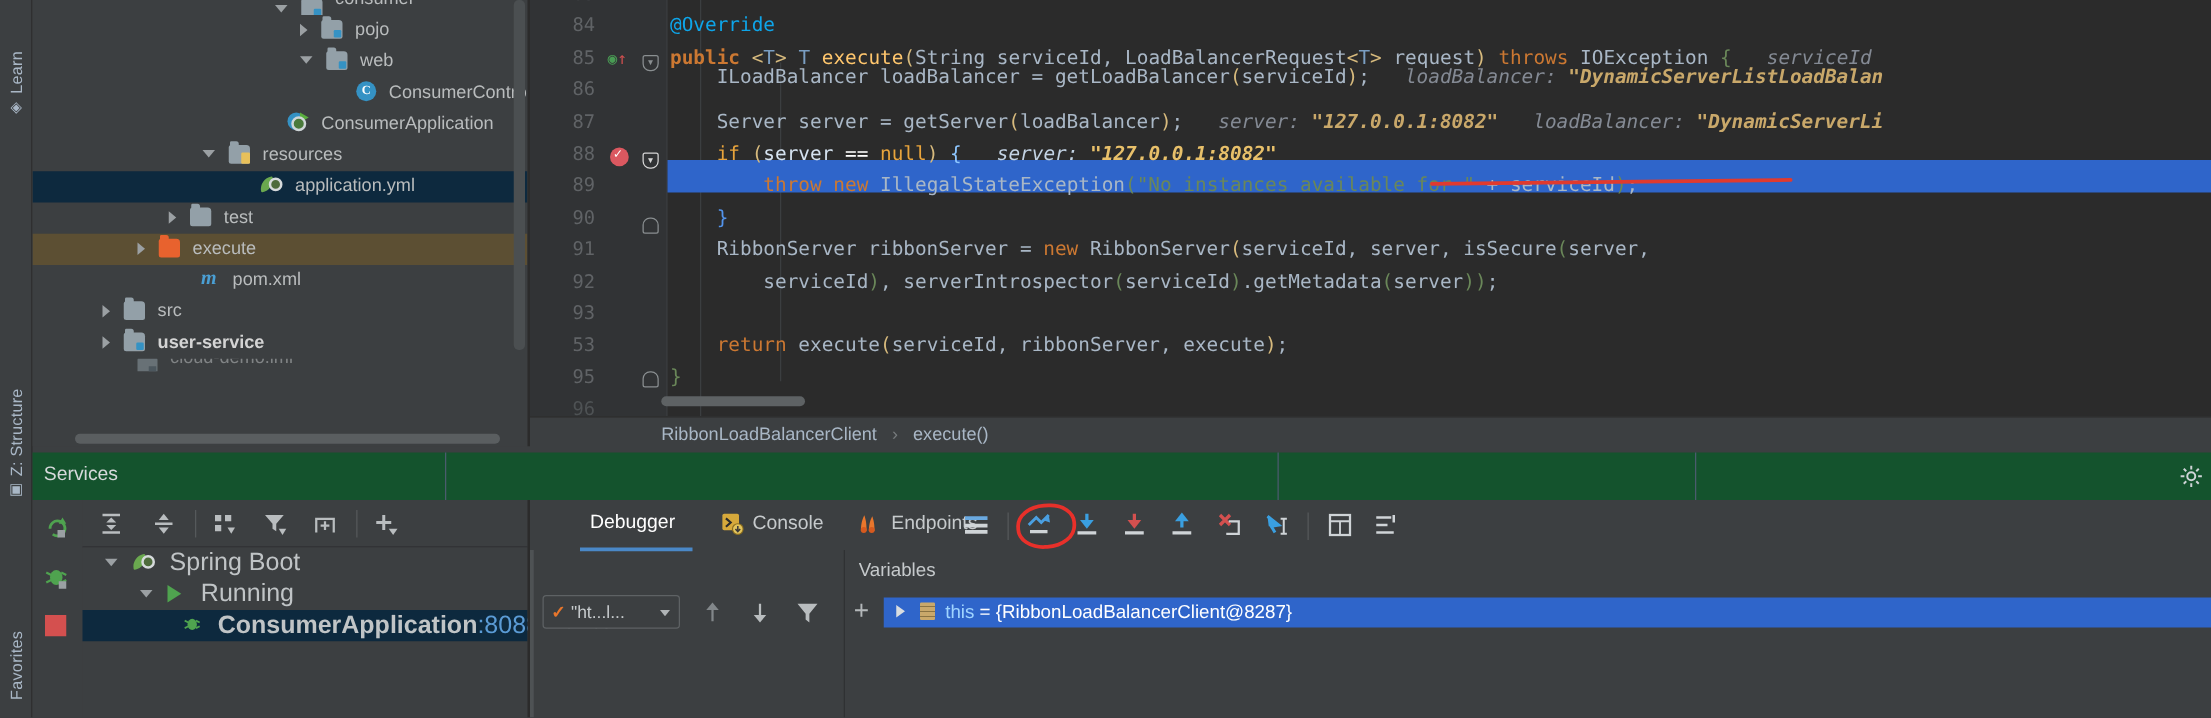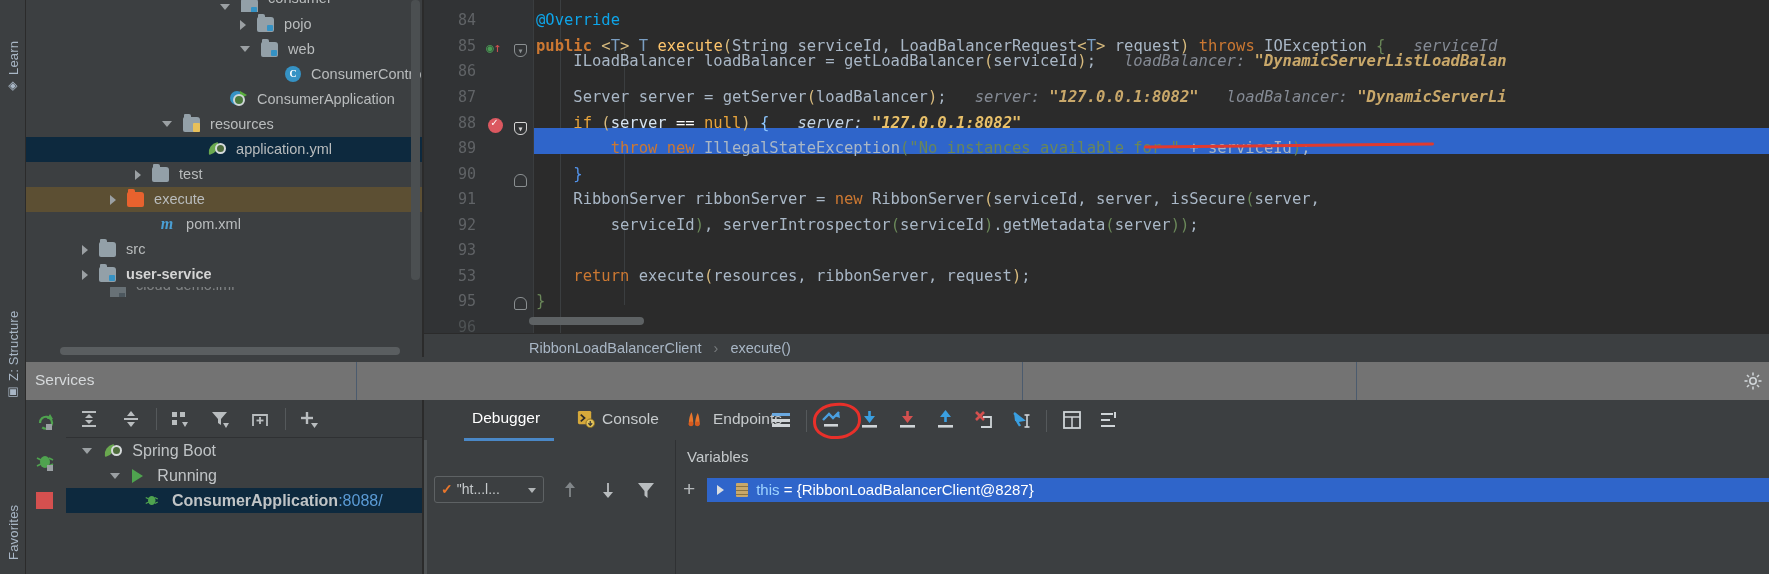--- a/index.html
+++ b/index.html
@@ -158,42 +158,42 @@
   .breadcrumb {
     position:absolute; left:424px; top:333px; width:1345px; height:29px;
     background:#3c3f41; color:#a9b7c6; font-size:14.5px; line-height:29px; padding-left:105px;
     border-top:1px solid #2b2b2b;
   }
   .breadcrumb .sep { color:#777b7d; padding:0 8px; }
 
   
   .services-bar {
     position:absolute; left:26px; top:362px; width:1743px; height:38px;
-    background:#737373;
+    background:#14532d;
   }
   .services-title { position:absolute; left:9px; top:9px; font-size:15.5px; color:#d6d9db; }
   .svc-seg { position:absolute; top:0; width:1px; height:38px; background:#4b5b6e; }
   .svc-gear { position:absolute; right:6px; top:9px; width:20px;height:20px;}
 
   
   .svc-left-col {
     position:absolute; left:26px; top:400px; width:40px; height:174px; background:#3c3f41;
   }
   .svc-tool { position:absolute; left:10px; width:20px; height:20px; }
   .svc-toolbar {
     position:absolute; left:66px; top:400px; width:356px; height:38px; background:#3c3f41;
     border-bottom:1px solid #2f3133;
   }
   .tb-ico { position:absolute; top:9px; width:22px; height:20px; }
   .tb-div { position:absolute; top:8px; width:1px; height:22px; background:#55595b; }
   .svc-tree {
     position:absolute; left:66px; top:438px; width:356px; height:136px; background:#3c3f41;
   }
   .svc-row { position:relative; height:25px; line-height:25px; white-space:nowrap;
-             font-size:16px; color:#c0c4c6; }
+             font-size:20px; color:#c0c4c6; }
   .svc-row.sel { background:#0d293e; }
   .svc-divider-v { position:absolute; left:422px; top:400px; width:2px; height:174px; background:#2b2b2b; }
 
   
   .debug-panel {
     position:absolute; left:424px; top:400px; width:1345px; height:174px; background:#3c3f41;
   }
   .dbg-tabs { position:absolute; left:0; top:0; height:40px; width:100%; }
   .dbg-tab { position:absolute; top:9px; font-size:15.5px; color:#c6cacc; white-space:nowrap;
              display:flex; align-items:center; gap:7px;}
@@ -398,21 +398,21 @@
     <div class="code" style="top:114px;"><span class="txt" style="color:#d6e3f0">    </span><span class="kw" style="color:#e8a43c">if</span><span style="color:#ffffff"> </span><span class="paren-y">(</span><span style="color:#d6e3f0">server </span><span style="color:#ffffff">==</span><span style="color:#d6e3f0"> </span><span class="kw" style="color:#e8a43c">null</span><span class="paren-y">)</span><span style="color:#d6e3f0"> </span><span style="color:#8ec7ff">{</span><span class="hint" style="color:#c3d3e4">   server: </span><span class="hintv" style="color:#e8c06a">"127.0.0.1:8082"</span></div>
 
     <div class="code" style="top:139px;"><span class="txt">        </span><span class="kw">throw</span><span class="txt"> </span><span class="kw">new</span><span class="txt"> IllegalStateException</span><span class="paren-g">(</span><span class="str">"No instances available for "</span><span class="txt"> + serviceId</span><span class="paren-g">)</span><span class="txt">;</span></div>
 
     <div class="code" style="top:165px;"><span class="paren-b">    }</span></div>
 
     <div class="code" style="top:190px;"><span class="txt">    RibbonServer ribbonServer = </span><span class="kw">new</span><span class="txt"> RibbonServer</span><span class="paren-y">(</span><span class="txt">serviceId, server, isSecure</span><span class="paren-g">(</span><span class="txt">server,</span></div>
 
     <div class="code" style="top:216px;"><span class="txt">        serviceId</span><span class="paren-g">)</span><span class="txt">, serverIntrospector</span><span class="paren-g">(</span><span class="txt">serviceId</span><span class="paren-g">)</span><span class="txt">.getMetadata</span><span class="paren-g">(</span><span class="txt">server</span><span class="paren-g">))</span><span class="txt">;</span></div>
 
-    <div class="code" style="top:267px;"><span class="txt">    </span><span class="kw">return</span><span class="txt"> execute</span><span class="paren-y">(</span><span class="txt">resources, ribbonServer, request</span><span class="paren-y">)</span><span class="txt">;</span></div>
+    <div class="code" style="top:267px;"><span class="txt">    </span><span class="kw">return</span><span class="txt"> execute</span><span class="paren-y">(</span><span class="txt">serviceId, ribbonServer, execute</span><span class="paren-y">)</span><span class="txt">;</span></div>
 
     <div class="code" style="top:292px;"><span class="paren-g">}</span></div>
 
     <div class="red-underline" style="left:720px; top:144px; width:290px; transform:rotate(-0.6deg);"></div>
 
     <div class="editor-hscroll"></div>
   </div>
 
   <div class="breadcrumb">
     <span>RibbonLoadBalancerClient</span>

